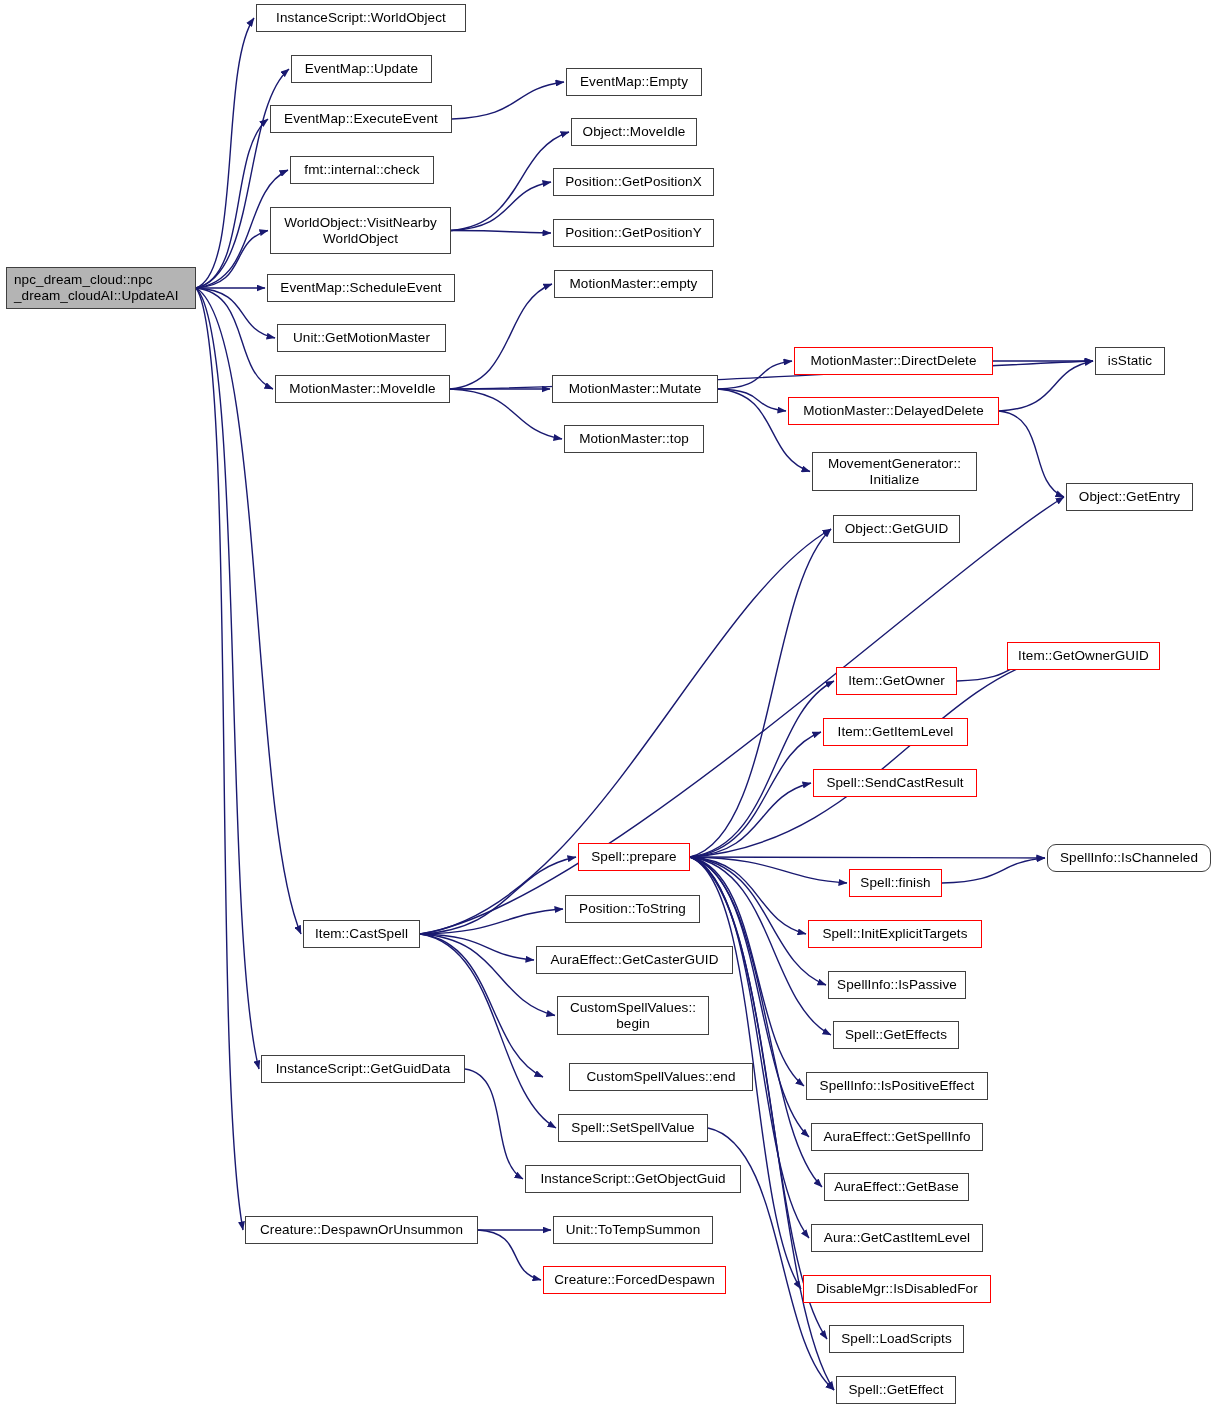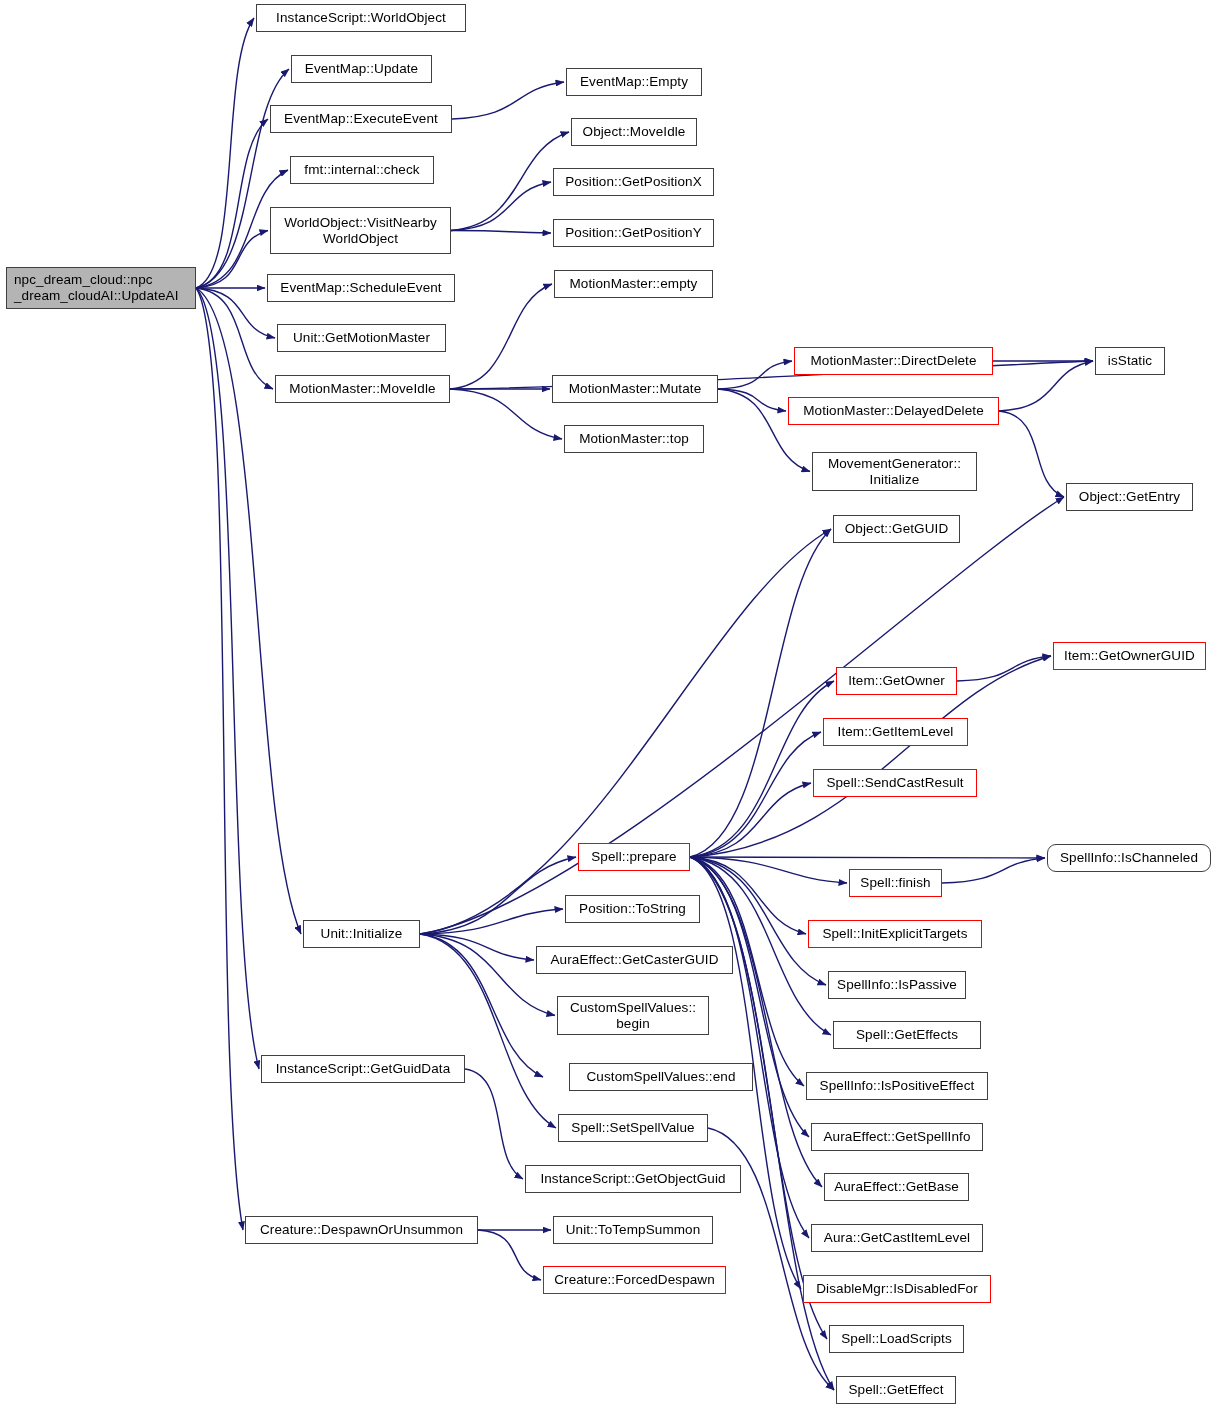--- a/index.html
+++ b/index.html
@@ -138,35 +138,35 @@
       <div class="node" style="left: 554px; top: 270px; width: 159px; height: 28px;">MotionMaster::empty</div>
       <div class="node" style="left: 552px; top: 375px; width: 166px; height: 28px;">MotionMaster::Mutate</div>
       <div class="node" style="left: 564px; top: 425px; width: 140px; height: 28px;">MotionMaster::top</div>
       <div class="node red" style="left: 794px; top: 347px; width: 199px; height: 28px;">MotionMaster::DirectDelete</div>
       <div class="node red" style="left: 788px; top: 397px; width: 211px; height: 28px;">MotionMaster::DelayedDelete</div>
       <div class="node" style="left: 812px; top: 452px; width: 165px; height: 39px;">MovementGenerator::
 Initialize</div>
       <div class="node" style="left: 1095px; top: 347px; width: 70px; height: 28px;">isStatic</div>
       <div class="node" style="left: 1066px; top: 483px; width: 127px; height: 28px;">Object::GetEntry</div>
       <div class="node" style="left: 833px; top: 515px; width: 127px; height: 28px;">Object::GetGUID</div>
-      <div class="node red" style="left: 1053px; top: 642px; width: 153px; height: 28px;">Item::GetOwnerGUID</div>
+      <div class="node red" style="left: 1007px; top: 642px; width: 153px; height: 28px;">Item::GetOwnerGUID</div>
       <div class="node red" style="left: 836px; top: 667px; width: 121px; height: 28px;">Item::GetOwner</div>
       <div class="node red" style="left: 823px; top: 718px; width: 145px; height: 28px;">Item::GetItemLevel</div>
       <div class="node red" style="left: 813px; top: 769px; width: 164px; height: 28px;">Spell::SendCastResult</div>
       <div class="node red" style="left: 578px; top: 843px; width: 112px; height: 28px;">Spell::prepare</div>
       <div class="node" style="left: 1047px; top: 844px; width: 164px; height: 28px; border-radius: 9px;">SpellInfo::IsChanneled</div>
       <div class="node red" style="left: 849px; top: 869px; width: 93px; height: 28px;">Spell::finish</div>
       <div class="node red" style="left: 808px; top: 920px; width: 174px; height: 28px;">Spell::InitExplicitTargets</div>
-      <div class="node" style="left: 303px; top: 920px; width: 117px; height: 28px;">Unit::Initialize</div>
+      <div class="node" style="left: 303px; top: 920px; width: 117px; height: 28px;">Item::CastSpell</div>
       <div class="node" style="left: 565px; top: 895px; width: 135px; height: 28px;">Position::ToString</div>
       <div class="node" style="left: 536px; top: 946px; width: 197px; height: 28px;">AuraEffect::GetCasterGUID</div>
       <div class="node" style="left: 828px; top: 971px; width: 138px; height: 28px;">SpellInfo::IsPassive</div>
       <div class="node" style="left: 557px; top: 996px; width: 152px; height: 39px;">CustomSpellValues::
 begin</div>
-      <div class="node" style="left: 833px; top: 1021px; width: 148px; height: 28px;">Spell::GetEffects</div>
+      <div class="node" style="left: 833px; top: 1021px; width: 126px; height: 28px;">Spell::GetEffects</div>
       <div class="node" style="left: 261px; top: 1055px; width: 204px; height: 28px;">InstanceScript::GetGuidData</div>
       <div class="node" style="left: 545px; top: 1063px; width: 184px; height: 28px; margin-left: 24px;">CustomSpellValues::end</div>
       <div class="node" style="left: 806px; top: 1072px; width: 182px; height: 28px;">SpellInfo::IsPositiveEffect</div>
       <div class="node" style="left: 558px; top: 1114px; width: 150px; height: 28px;">Spell::SetSpellValue</div>
       <div class="node" style="left: 811px; top: 1123px; width: 172px; height: 28px;">AuraEffect::GetSpellInfo</div>
       <div class="node" style="left: 525px; top: 1165px; width: 216px; height: 28px;">InstanceScript::GetObjectGuid</div>
       <div class="node" style="left: 824px; top: 1173px; width: 145px; height: 28px;">AuraEffect::GetBase</div>
       <div class="node" style="left: 245px; top: 1216px; width: 233px; height: 28px;">Creature::DespawnOrUnsummon</div>
       <div class="node" style="left: 553px; top: 1216px; width: 160px; height: 28px;">Unit::ToTempSummon</div>
       <div class="node" style="left: 811px; top: 1224px; width: 172px; height: 28px;">Aura::GetCastItemLevel</div>

